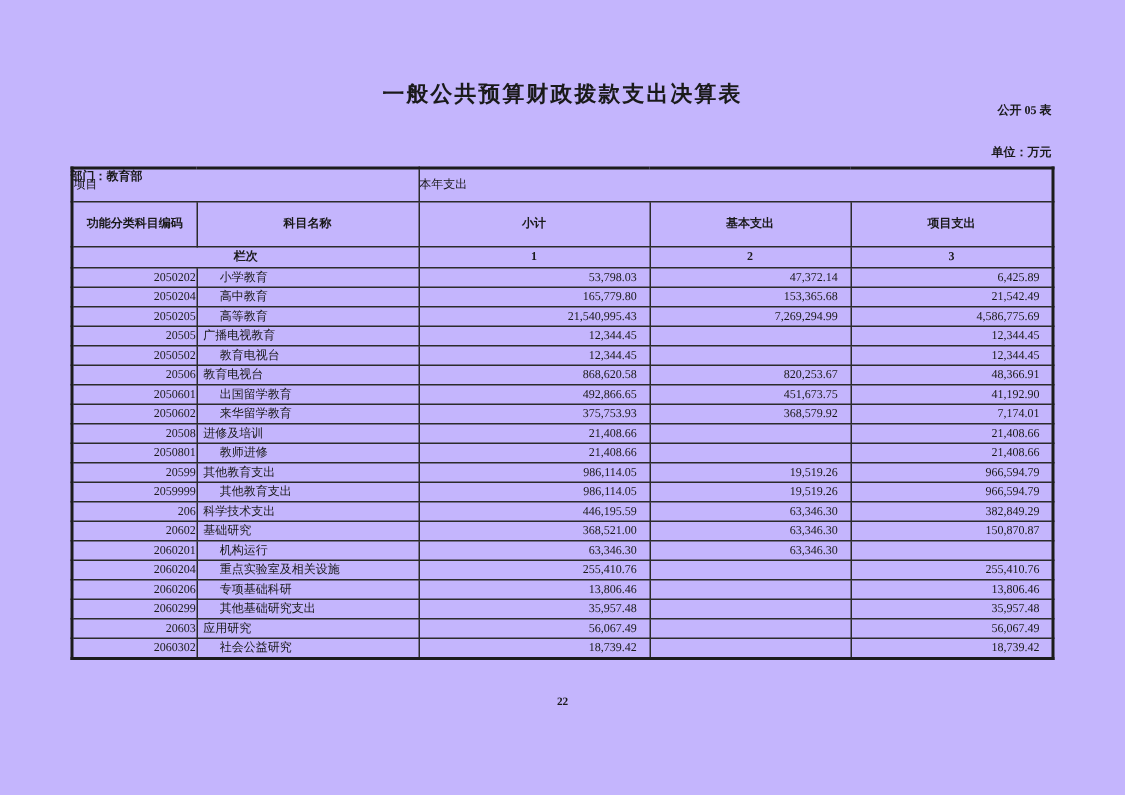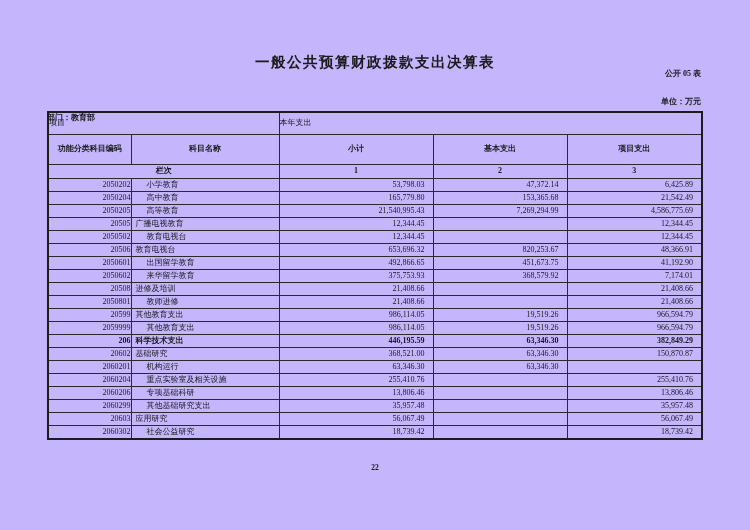--- a/index.html
+++ b/index.html
@@ -61,21 +61,21 @@
   table.acct { border: 2px solid #1c1c1c; }
   table.acct td { line-height: 12px; }
   tr.h1 td { height: 22px; font-weight: normal; }
   tr.h2 td { height: 30px; text-align: center; font-weight: bold; }
   tr.h3 td { height: 14px; text-align: center; font-weight: bold; }
   tbody.data td { height: 13px; }
   td.c-code { text-align: right; padding-left: 6px; }
   td.c-name { text-align: left; padding-left: 4px; }
   td.c-name.indent-1 { padding-left: 15px; margin-left: 26px; }
   td.c-num { text-align: right; padding-right: 8px; }
-  tr.bold-row td { font-weight: bold; }
+  tr.bold-row td { font-weight: normal; }
   .page-num {
     position: absolute;
     left: 0; top: 463px;
     width: 100%;
     text-align: center;
     font-size: 7.5px;
     font-weight: bold;
   }
 </style>
 </head>
@@ -149,21 +149,21 @@
         <tr>
           <td class="c-code">2050502</td>
           <td class="c-name indent-1">教育电视台</td>
           <td class="c-num">12,344.45</td>
           <td class="c-num"></td>
           <td class="c-num">12,344.45</td>
         </tr>
         <tr>
           <td class="c-code">20506</td>
           <td class="c-name indent-0">教育电视台</td>
-          <td class="c-num">653,696.32</td>
+          <td class="c-num">868,620.58</td>
           <td class="c-num">820,253.67</td>
           <td class="c-num">48,366.91</td>
         </tr>
         <tr>
           <td class="c-code">2050601</td>
           <td class="c-name indent-1">出国留学教育</td>
           <td class="c-num">492,866.65</td>
           <td class="c-num">451,673.75</td>
           <td class="c-num">41,192.90</td>
         </tr>

